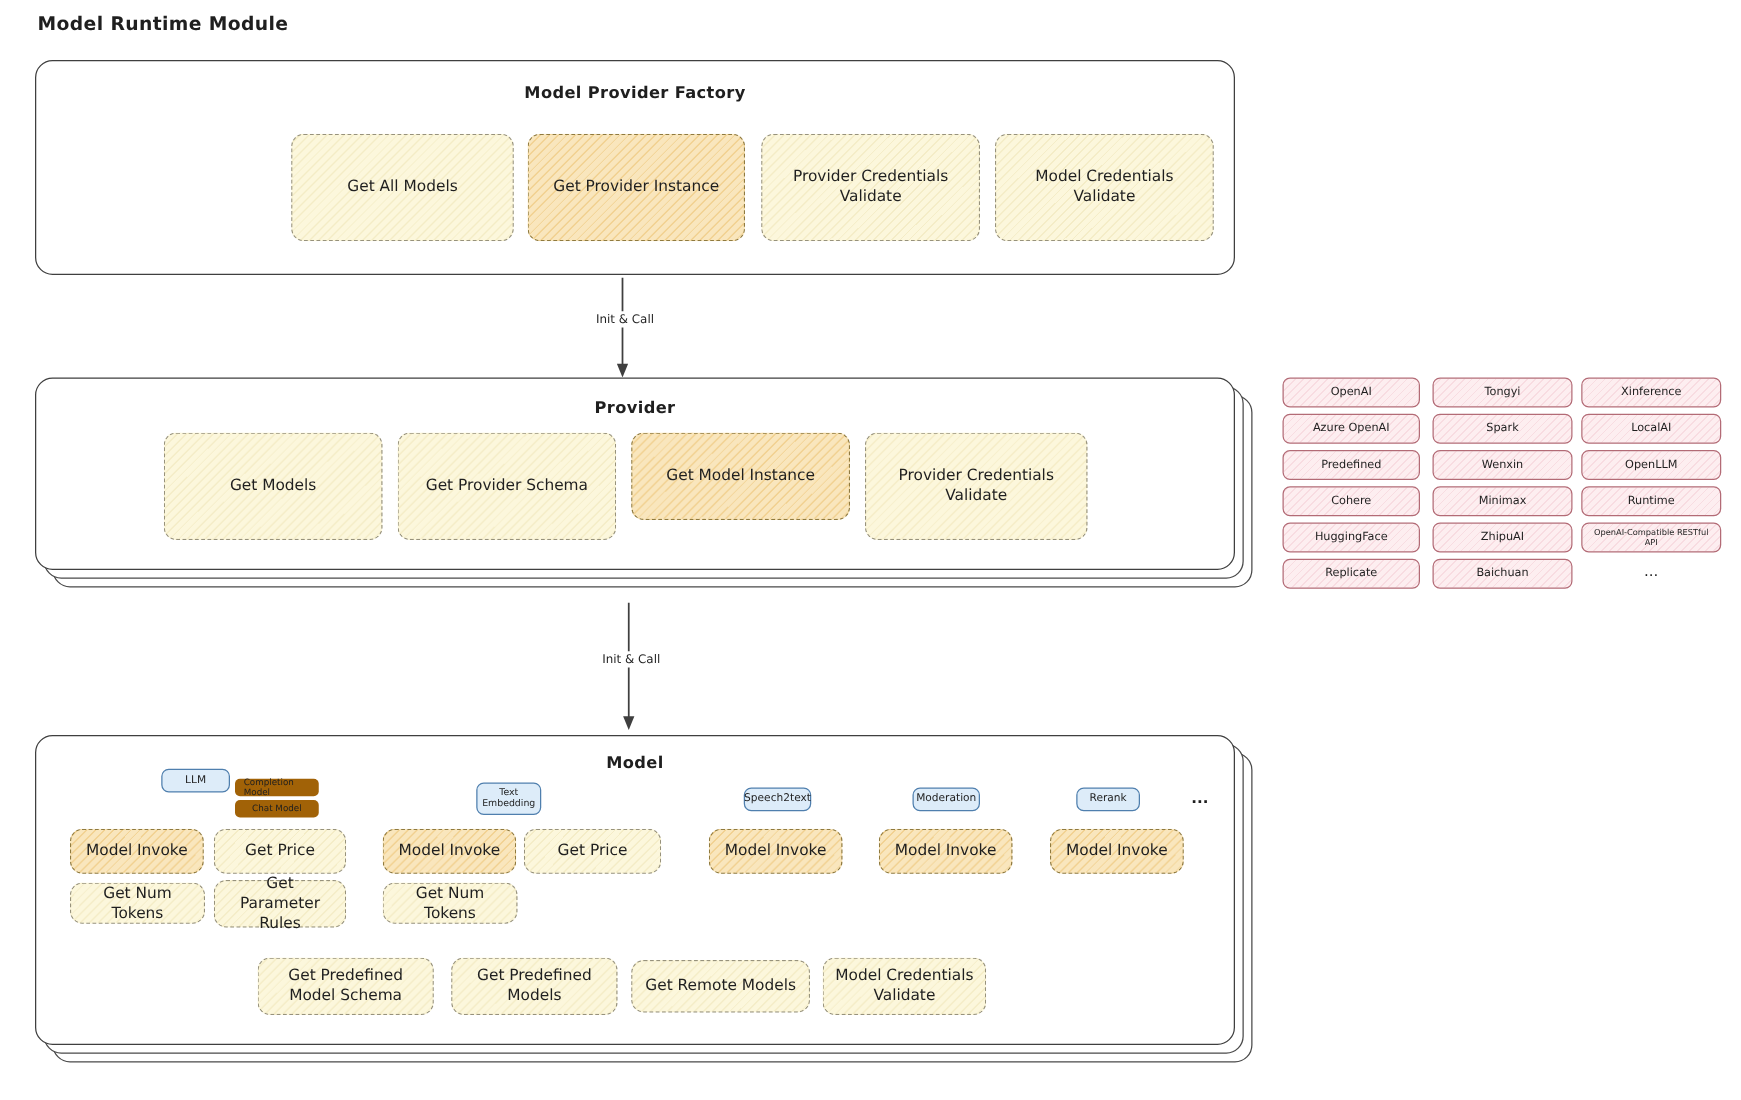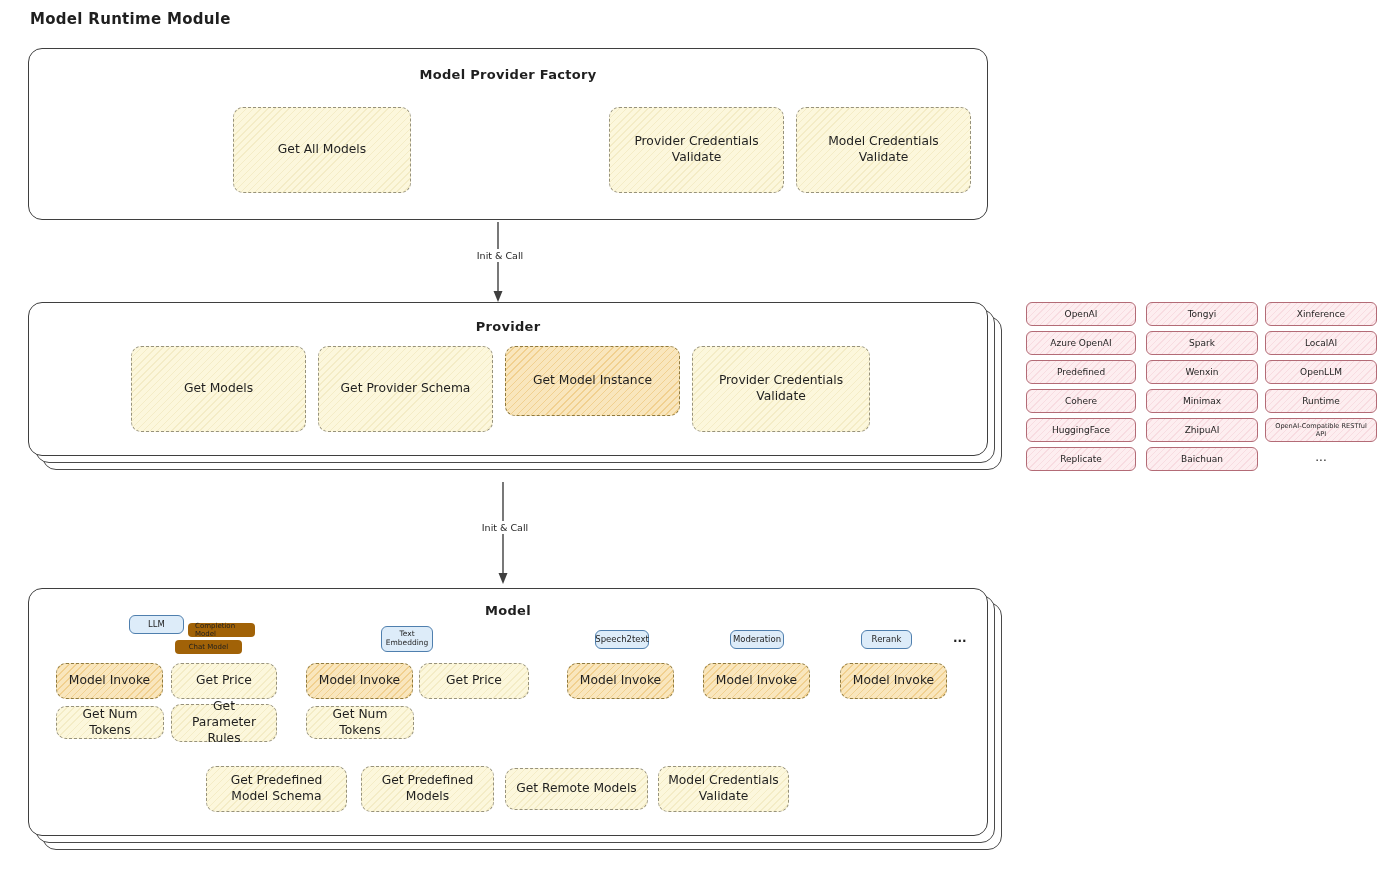--- a/index.html
+++ b/index.html
@@ -61,20 +61,21 @@
 </head>
 <body>
 
 <div class="canvas">
 
   <div class="page-title">Model Runtime Module</div>
 
   <div class="frame" style="left:28px;top:48px;width:958px;height:170px;">
     <div class="frame-title" style="top:18px;">Model Provider Factory</div>
     <div class="op" style="left:204px;top:58px;width:178px;height:86px;">Get All Models</div>
+    <div class="op hl" style="left:393px;top:58px;width:174px;height:86px;">Get Provider Instance</div>
     <div class="op" style="left:580px;top:58px;width:175px;height:86px;">Provider Credentials Validate</div>
     <div class="op" style="left:767px;top:58px;width:175px;height:86px;">Model Credentials Validate</div>
   </div>
 
   <div class="arrow" style="left:490px;top:222px;">
     <svg width="16" height="80">
       <line x1="8" y1="0" x2="8" y2="70" stroke="#3f3f3f" stroke-width="1.4"></line>
       <path d="M8 80 L3.5 69 L12.5 69 Z" fill="#3f3f3f"></path>
     </svg>
   </div>
@@ -123,21 +124,21 @@
   </div>
   <div class="arrow-label" style="left:469px;top:521px;width:68px;">Init &amp; Call</div>
 
   <div class="stack-layer" style="left:42px;top:602px;width:958px;height:246px;"></div>
   <div class="stack-layer" style="left:35px;top:595px;width:958px;height:246px;"></div>
   <div class="frame" style="left:28px;top:588px;width:958px;height:246px;">
     <div class="frame-title" style="top:14px;">Model</div>
 
     <div class="tag" style="left:100px;top:26px;width:55px;height:19px;">LLM</div>
     <div class="tag-small" style="left:159px;top:34px;width:67px;height:14px;">Completion Model</div>
-    <div class="tag-small" style="left:146px;top:51px;width:67px;height:13px;">Chat Model</div>
+    <div class="tag-small" style="left:159px;top:51px;width:67px;height:13px;">Chat Model</div>
     <div class="tag" style="left:352px;top:37px;width:52px;height:26px;font-size:7.5px;padding:0 2px;">Text Embedding</div>
     <div class="tag" style="left:566px;top:41px;width:54px;height:19px;">Speech2text</div>
     <div class="tag" style="left:701px;top:41px;width:54px;height:19px;">Moderation</div>
     <div class="tag" style="left:832px;top:41px;width:51px;height:19px;">Rerank</div>
     <div class="ellipsis-txt" style="left:924px;top:42px;">...</div>
 
     <div class="op hl" style="left:27px;top:74px;width:107px;height:36px;">Model Invoke</div>
     <div class="op" style="left:142px;top:74px;width:106px;height:36px;">Get Price</div>
     <div class="op" style="left:27px;top:117px;width:108px;height:33px;">Get Num Tokens</div>
     <div class="op" style="left:142px;top:115px;width:106px;height:38px;">Get Parameter Rules</div>

